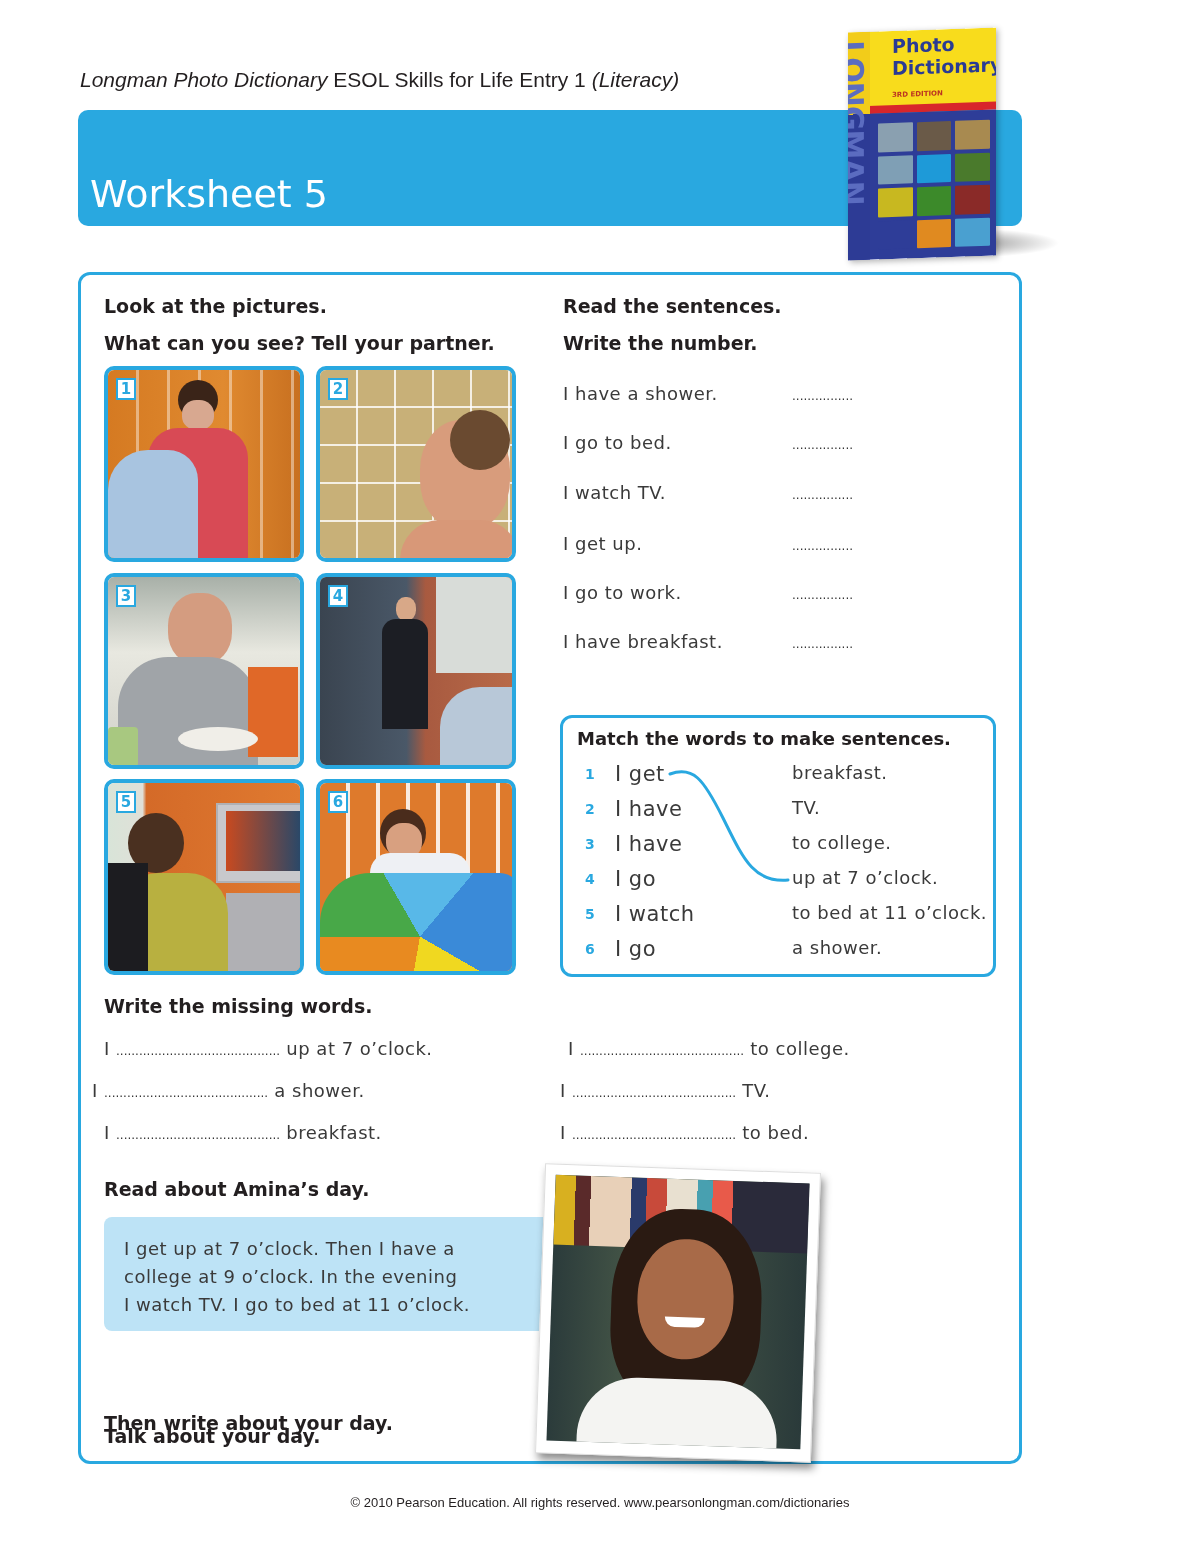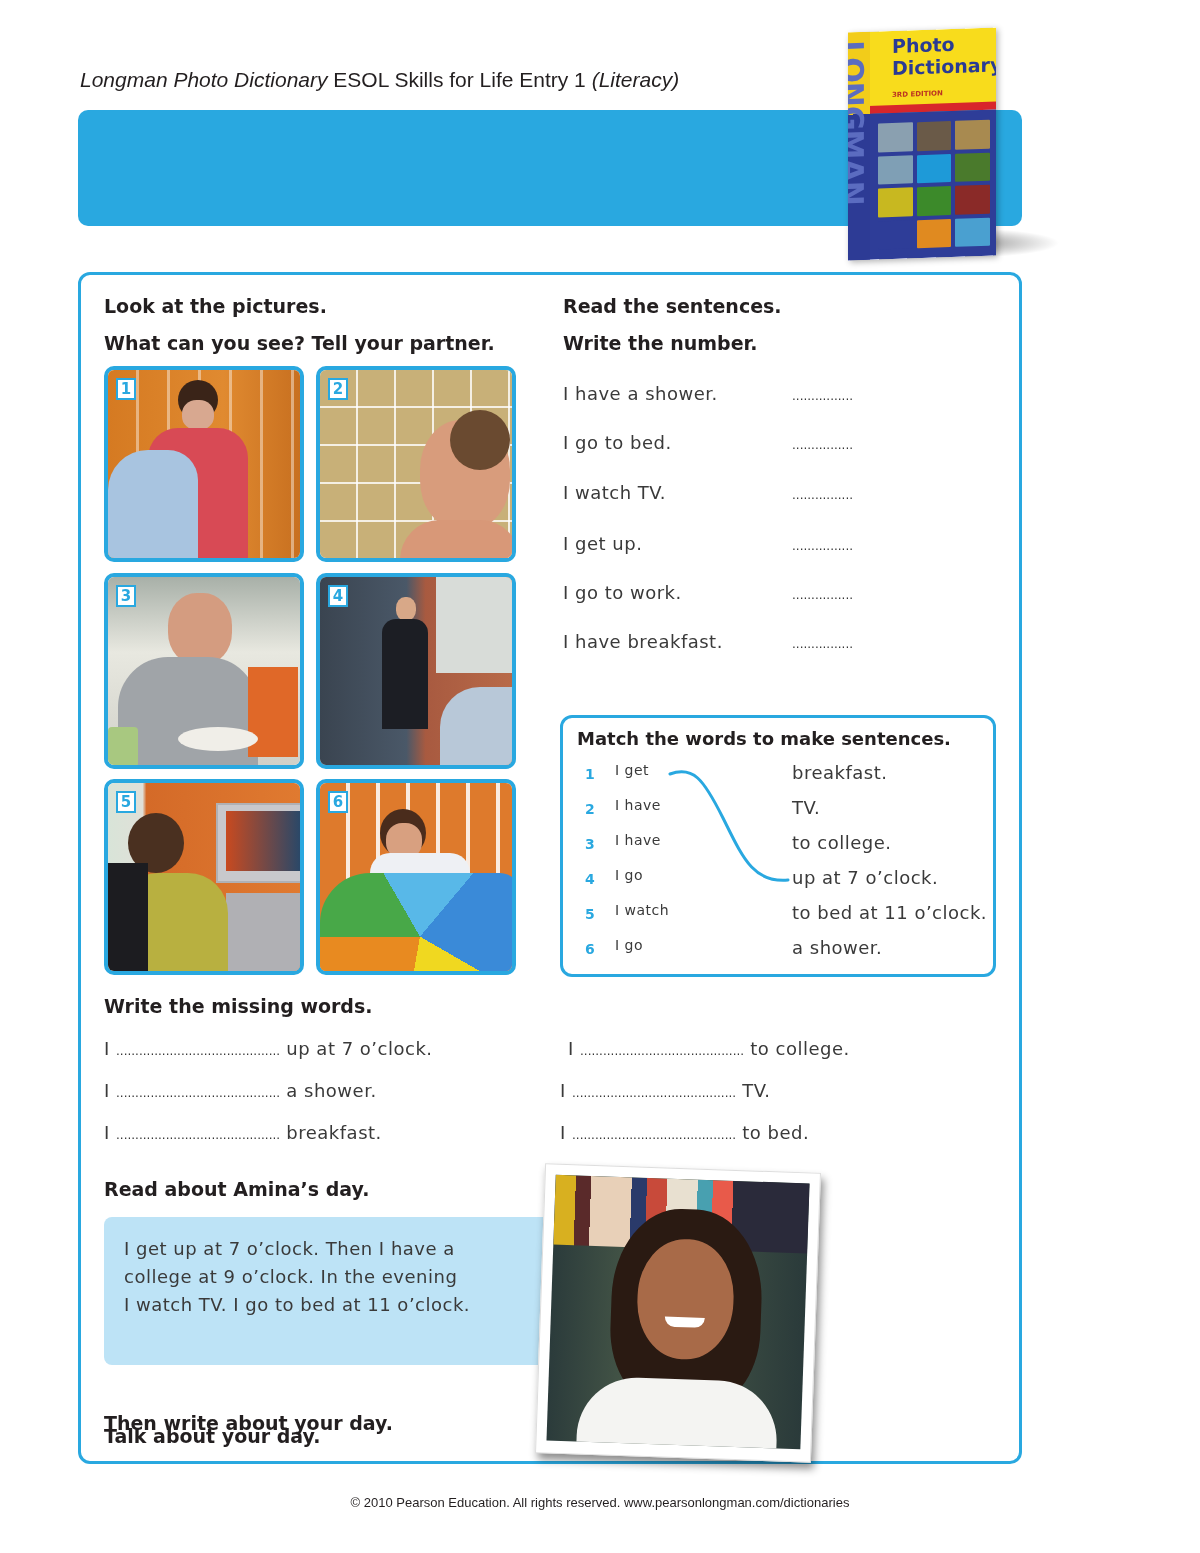--- a/index.html
+++ b/index.html
@@ -83,31 +83,31 @@
   .sent-row { position: absolute; left: 563px; font-size: 18px; }
   .sent-dots { position: absolute; left: 792px; font-size: 12px; color: #333; letter-spacing: 0px; }
 
   
   .match-box {
     position: absolute; left: 560px; top: 715px; width: 436px; height: 262px;
     border: 3px solid #29a8e0; border-radius: 12px;
   }
   .match-title { position: absolute; left: 14px; top: 10px; font-size: 18px; font-weight: bold; }
   .match-num { position: absolute; left: 22px; font-size: 14px; color: #29a8e0; font-weight: bold; }
-  .match-left { position: absolute; left: 52px; font-size: 14px; }
+  .match-left { position: absolute; left: 52px; font-size: 21px; }
   .match-right { position: absolute; left: 229px; font-size: 18px; }
   .match-line { position: absolute; left: 0; top: 0; }
 
   
   .miss-row { position: absolute; font-size: 18px; white-space: nowrap; }
   .miss-row .dots { font-size: 12px; letter-spacing: 0; color: #333; }
 
   
   .read-panel {
-    position: absolute; left: 104px; top: 1217px; width: 446px; height: 148px;
+    position: absolute; left: 104px; top: 1217px; width: 446px; height: 114px;
     background: #bde3f6; border-radius: 8px 0 0 8px; padding-left: 41px;
   }
   .read-text {
     position: absolute; left: 20px; top: 18px; width: 420px; font-size: 18px; line-height: 28px;
   }
 
   .polaroid {
     position: absolute; left: 540px; top: 1168px; width: 276px; height: 290px; background: #fff;
     transform: rotate(2deg); box-shadow: 3px 6px 8px rgba(0,0,0,0.45);
     border: 1px solid #ddd;
@@ -121,20 +121,21 @@
     position: absolute; left: 0; top: 1495px; width: 1200px; text-align: center; font-size: 13px;
     color: #231f20; font-family: "Liberation Sans", sans-serif;
   }
 </style>
 </head>
 <body>
 
 <div class="subtitle"><i>Longman Photo Dictionary</i><span> ESOL Skills for Life Entry 1 </span><i>(Literacy)</i></div>
 
 <div class="banner">
+  <div class="banner-sub">Worksheet 5</div>
 </div>
 
 <div class="book-shadow"></div>
 <div class="book">
   <div class="book-top"></div>
   <div class="book-red"></div>
   <div class="book-bottom"></div>
   <div class="book-spine"></div>
   <div class="book-longman">LONGMAN</div>
   <div class="book-title"><span>Photo</span><br><span>Dictionary</span></div>
@@ -263,21 +264,21 @@
   </svg>
 </div>
 
 <div class="heading" style="left:104px; top:995px;">Write the missing words.</div>
 
 <div class="miss-row hand" style="left:104px; top:1038px;">
   <span>I</span>
   <span class="dots">...........................................</span>
   <span>up at 7 o’clock.</span>
 </div>
-<div class="miss-row hand" style="left:104px; top:1080px;">
+<div class="miss-row hand" style="left:92px; top:1080px;">
   <span>I</span>
   <span class="dots">...........................................</span>
   <span>a shower.</span>
 </div>
 <div class="miss-row hand" style="left:104px; top:1122px;">
   <span>I</span>
   <span class="dots">...........................................</span>
   <span>breakfast.</span>
 </div>
 

